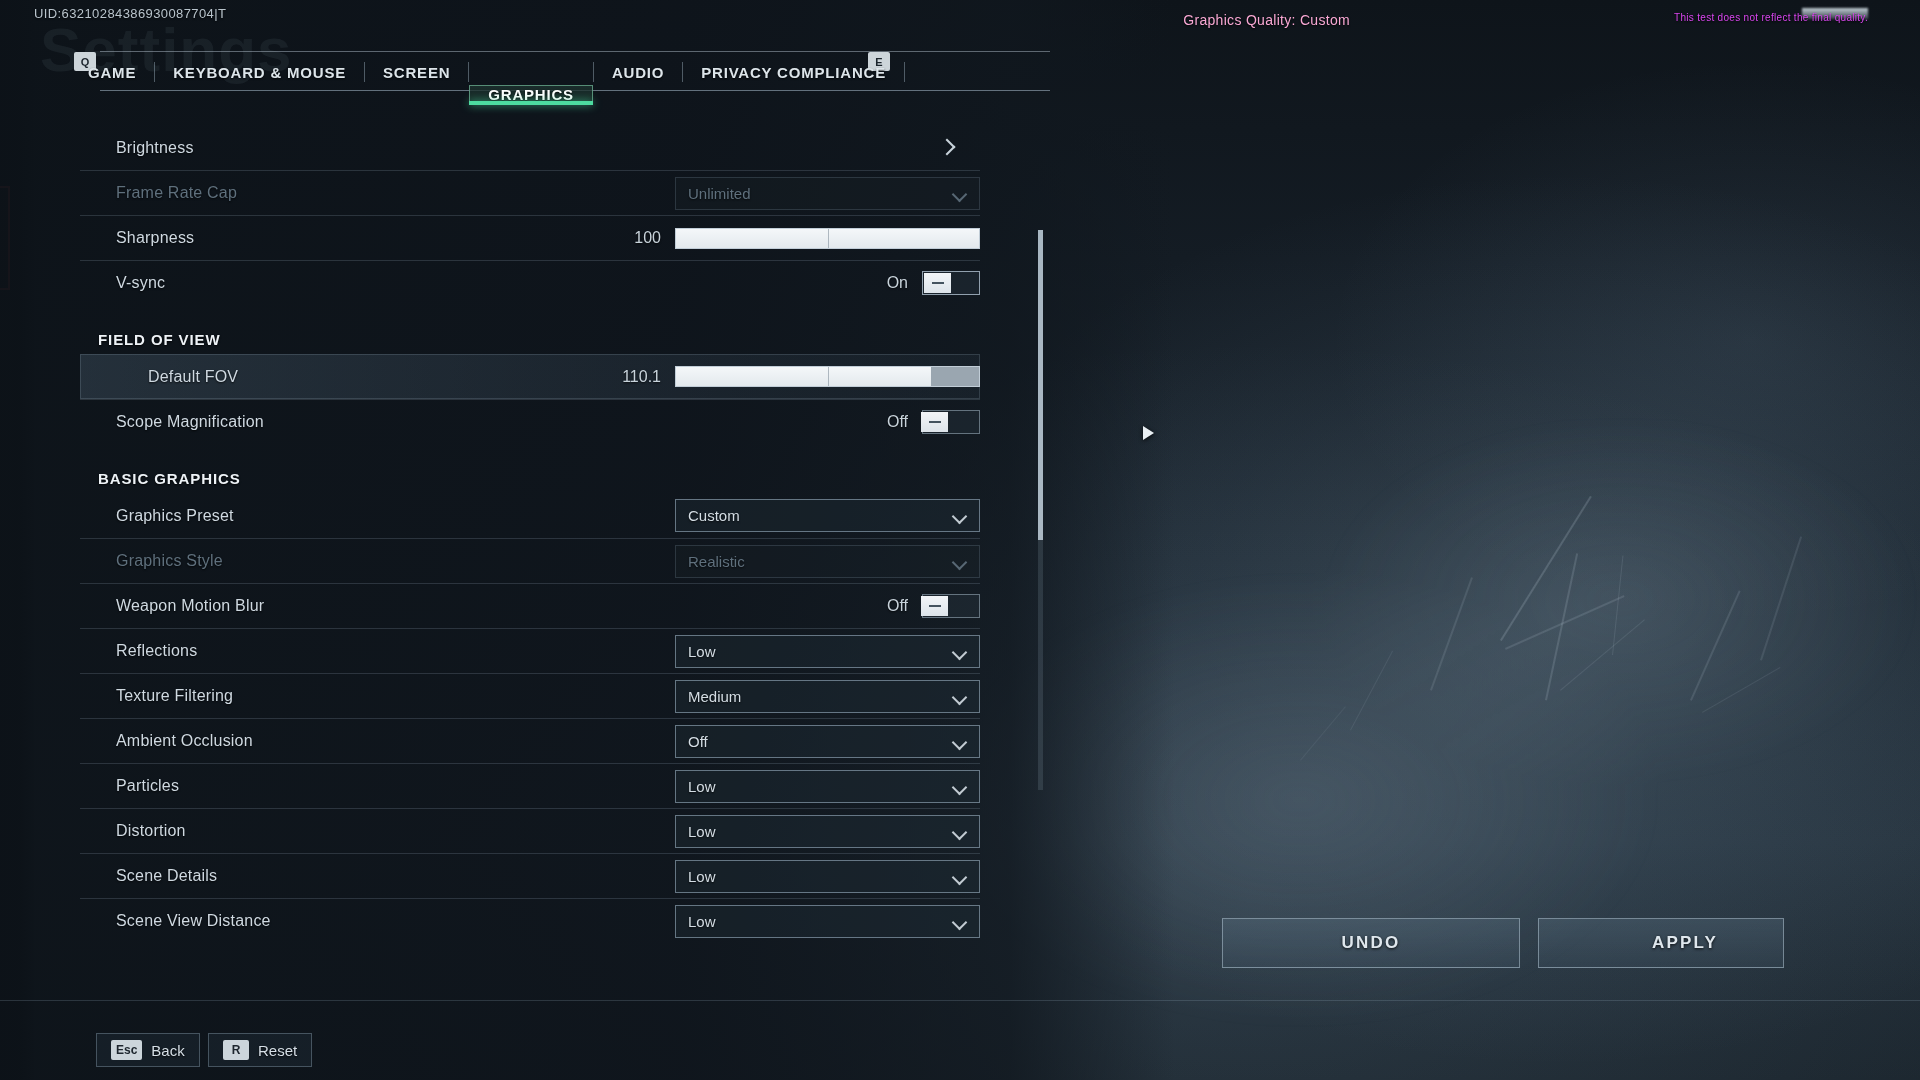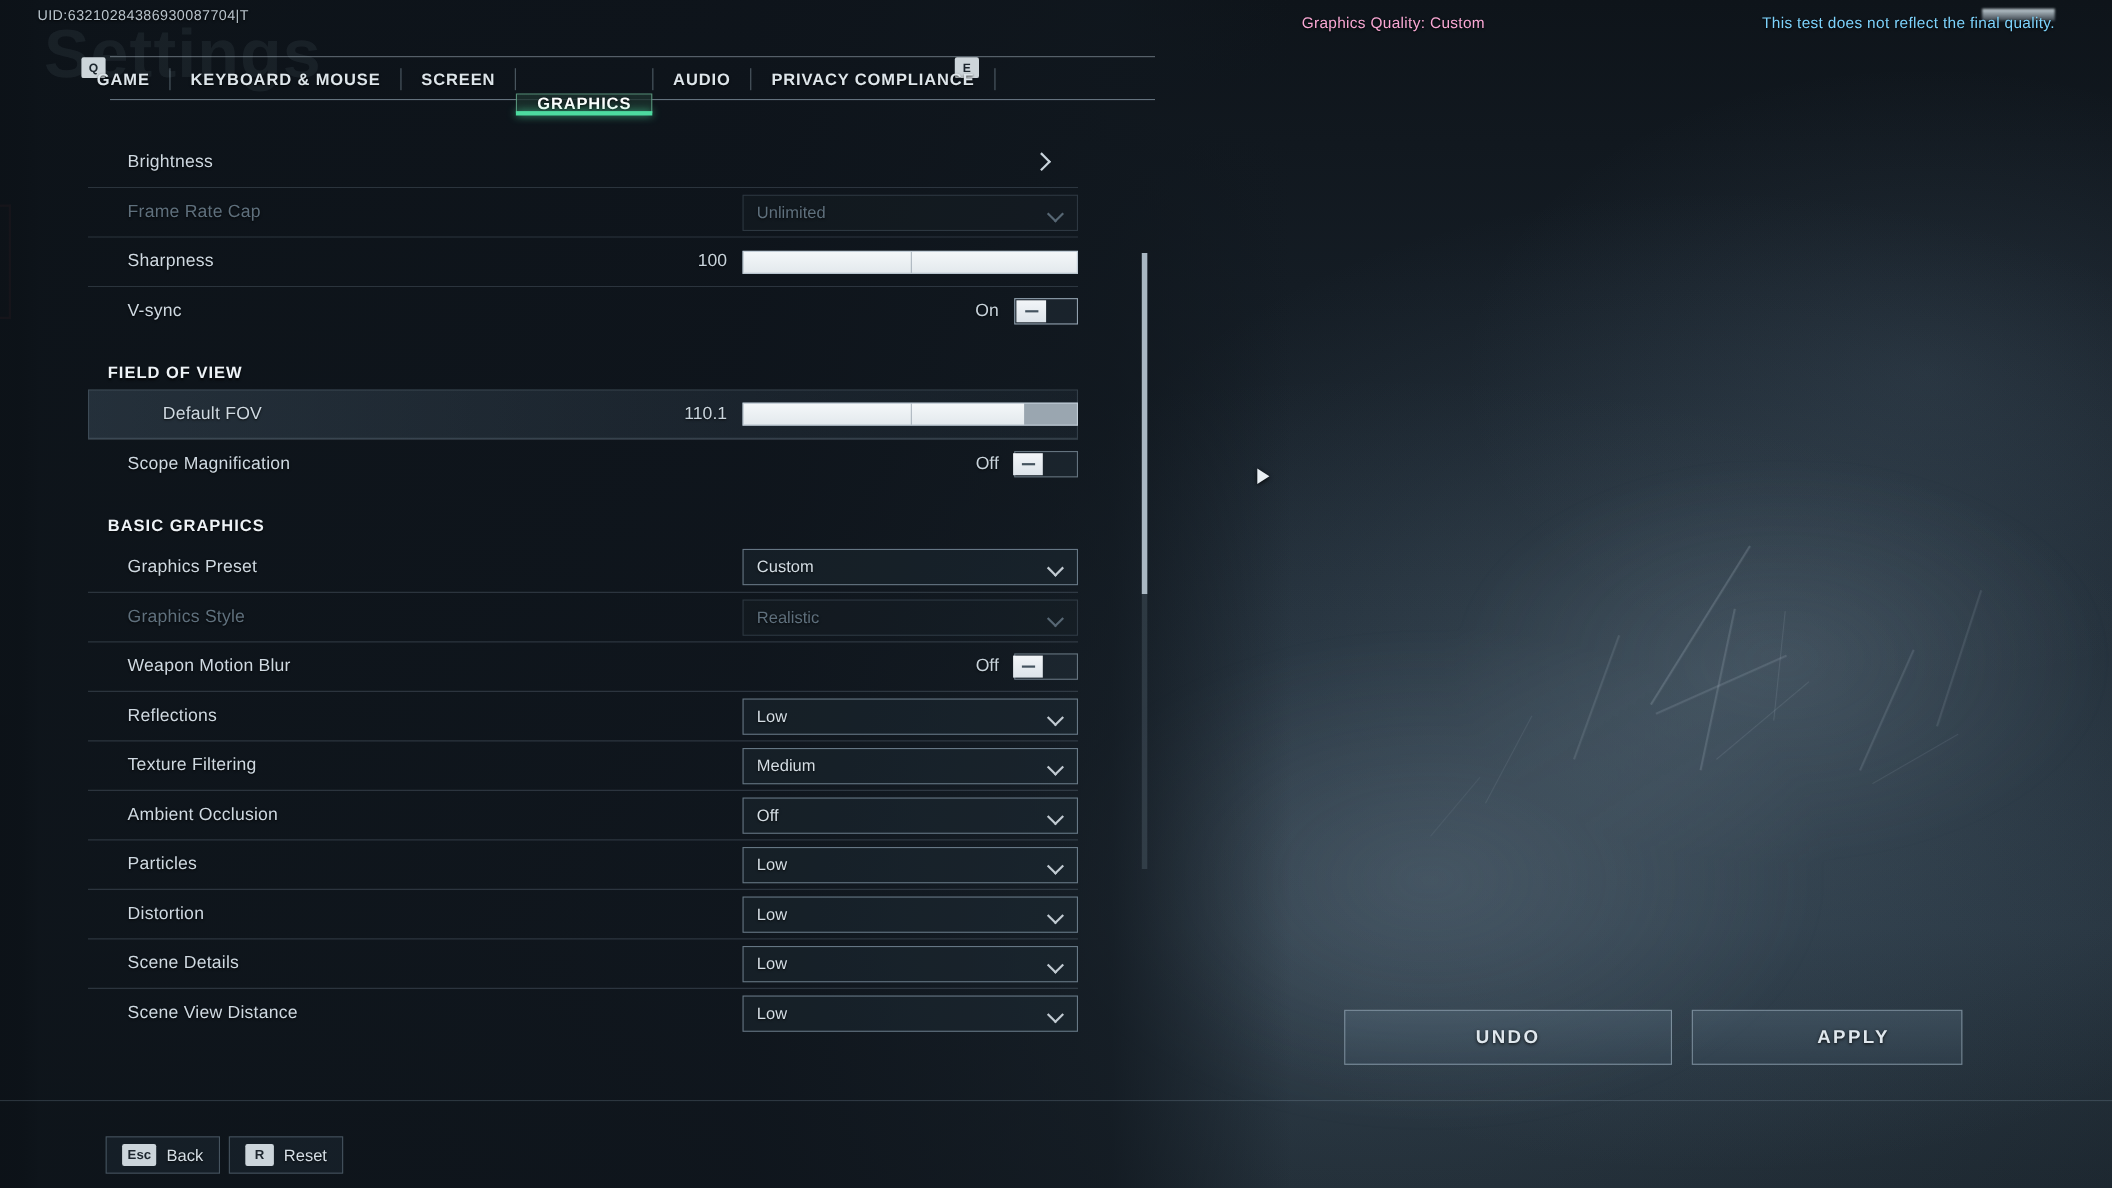--- a/index.html
+++ b/index.html
@@ -66,21 +66,21 @@
     font-size: 62px; font-weight: 700; letter-spacing: 1px;
     color: rgba(150,170,185,0.085);
   }
   #gq-label {
     position: absolute; right: 570px; top: 12px;
     font-size: 14px; color: #f9a8d4; letter-spacing: 0.3px;
     text-shadow: 0 1px 2px rgba(0,0,0,0.85);
   }
   #disclaimer {
     position: absolute; right: 52px; top: 12px;
-    font-size: 14px; color: #7dd3fc; letter-spacing: 0.3px;
+    font-size: 10px; color: #d946ef; letter-spacing: 0.3px;
     text-shadow: 0 1px 2px rgba(0,0,0,0.85);
   }
   #disclaimer-glow {
     position: absolute; right: 52px; top: 8px; width: 66px; height: 11px;
     background: linear-gradient(180deg, rgba(225,238,245,0.85), rgba(190,210,225,0.25));
     filter: blur(1px);
   }
 
   
   #tabbar {

